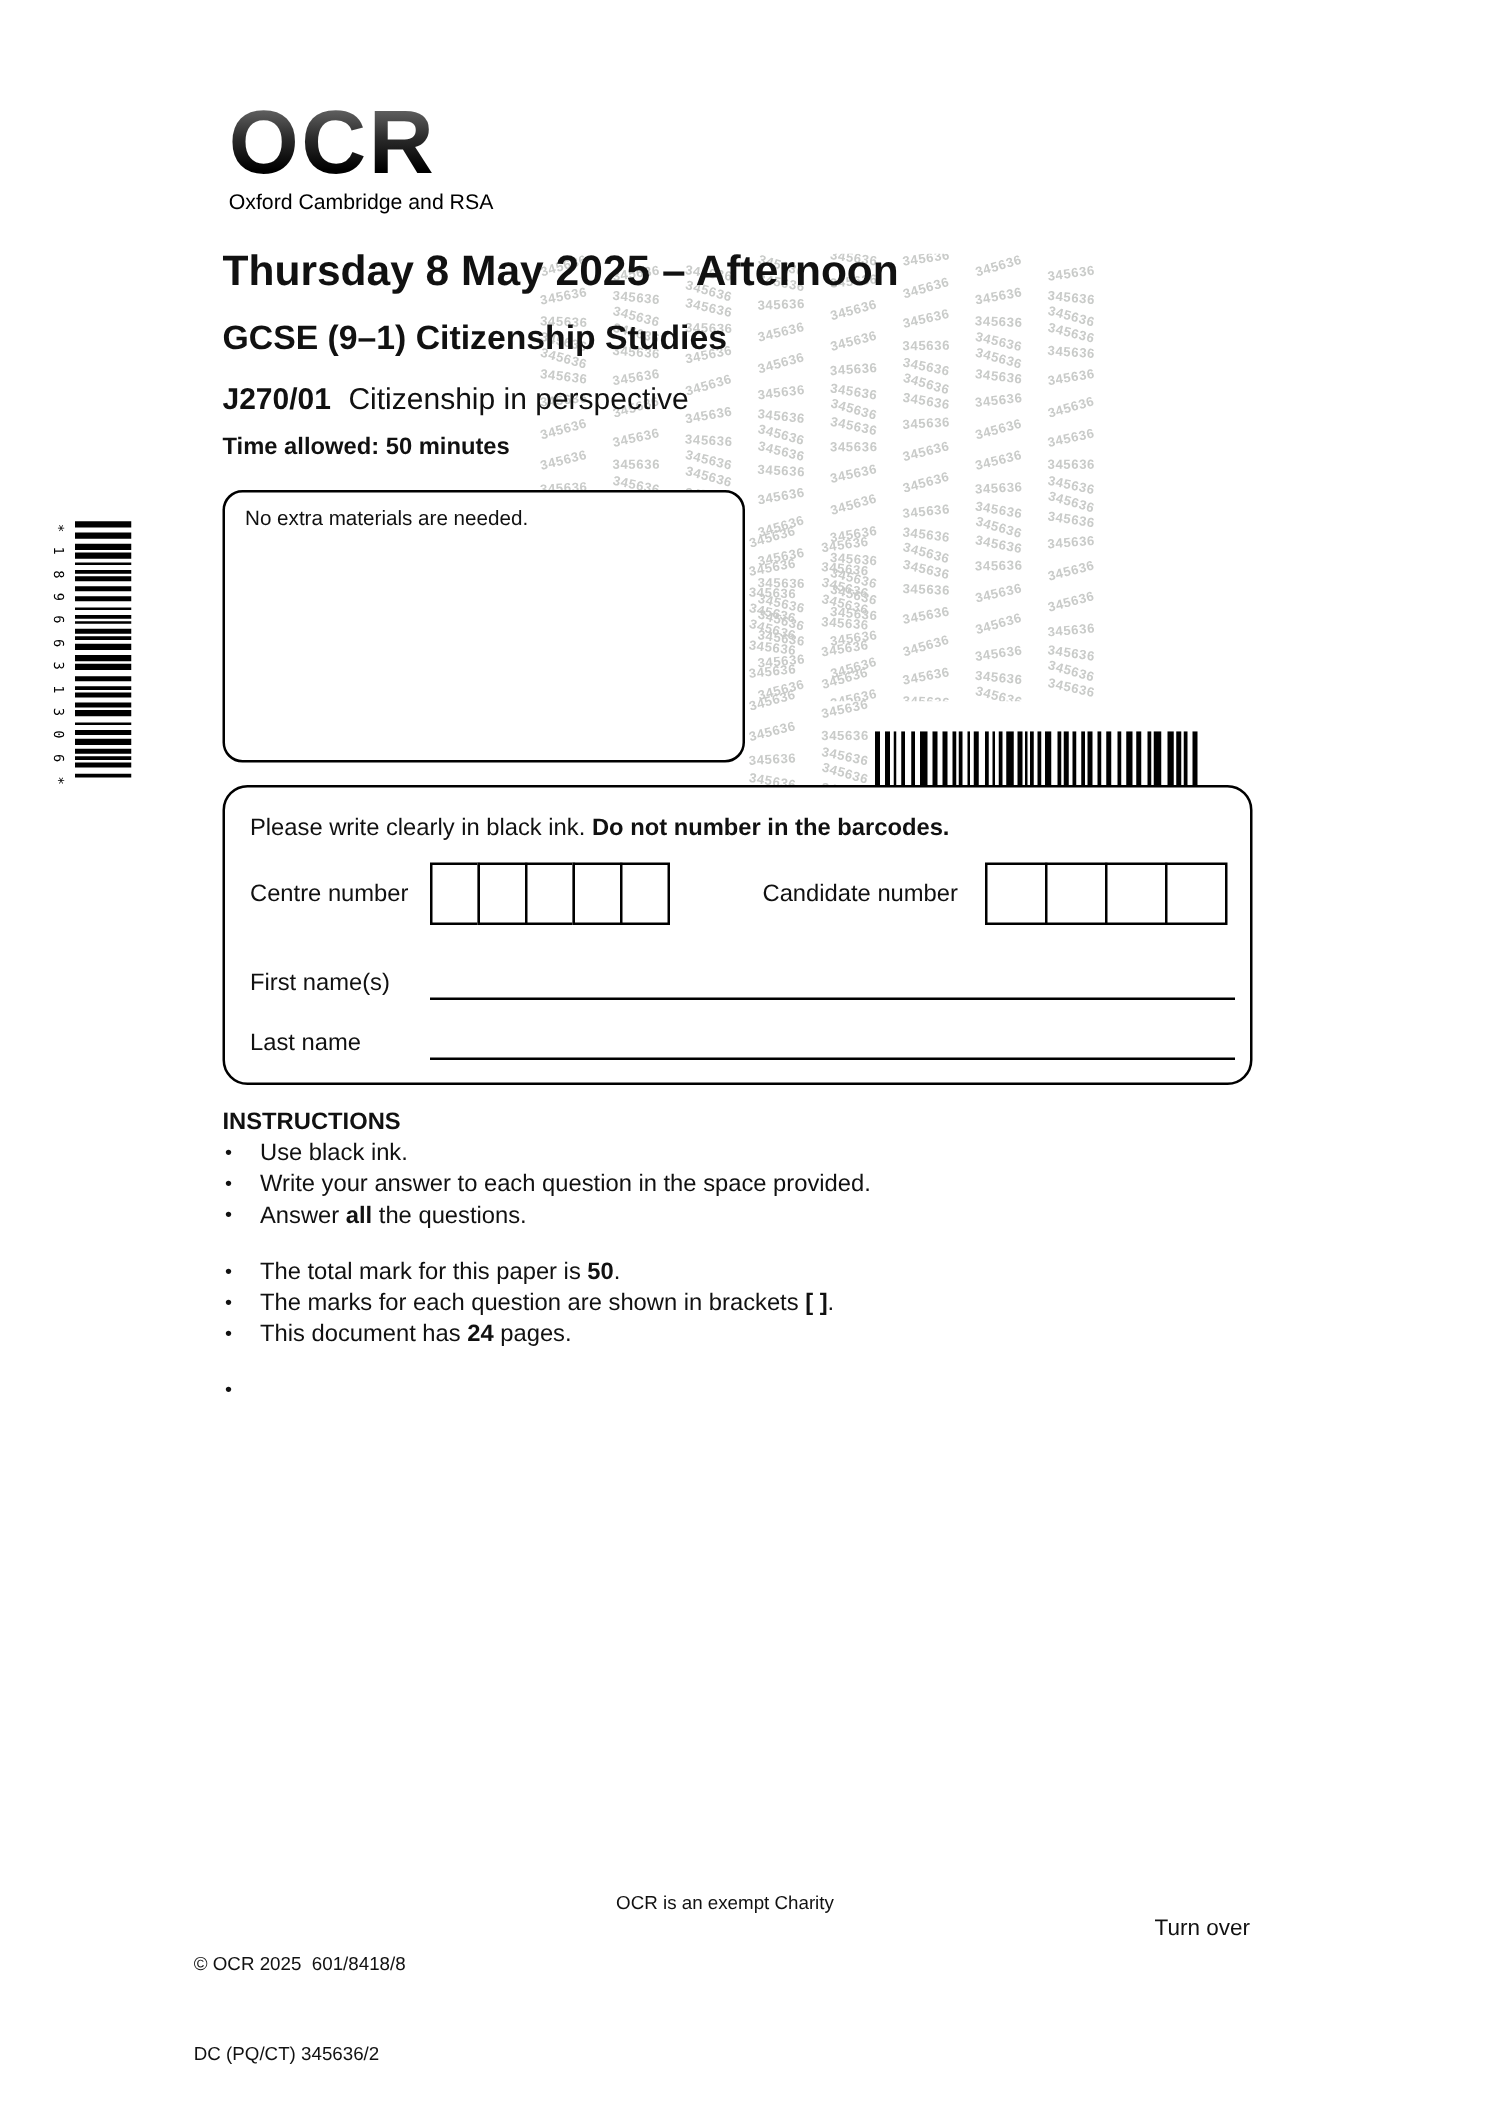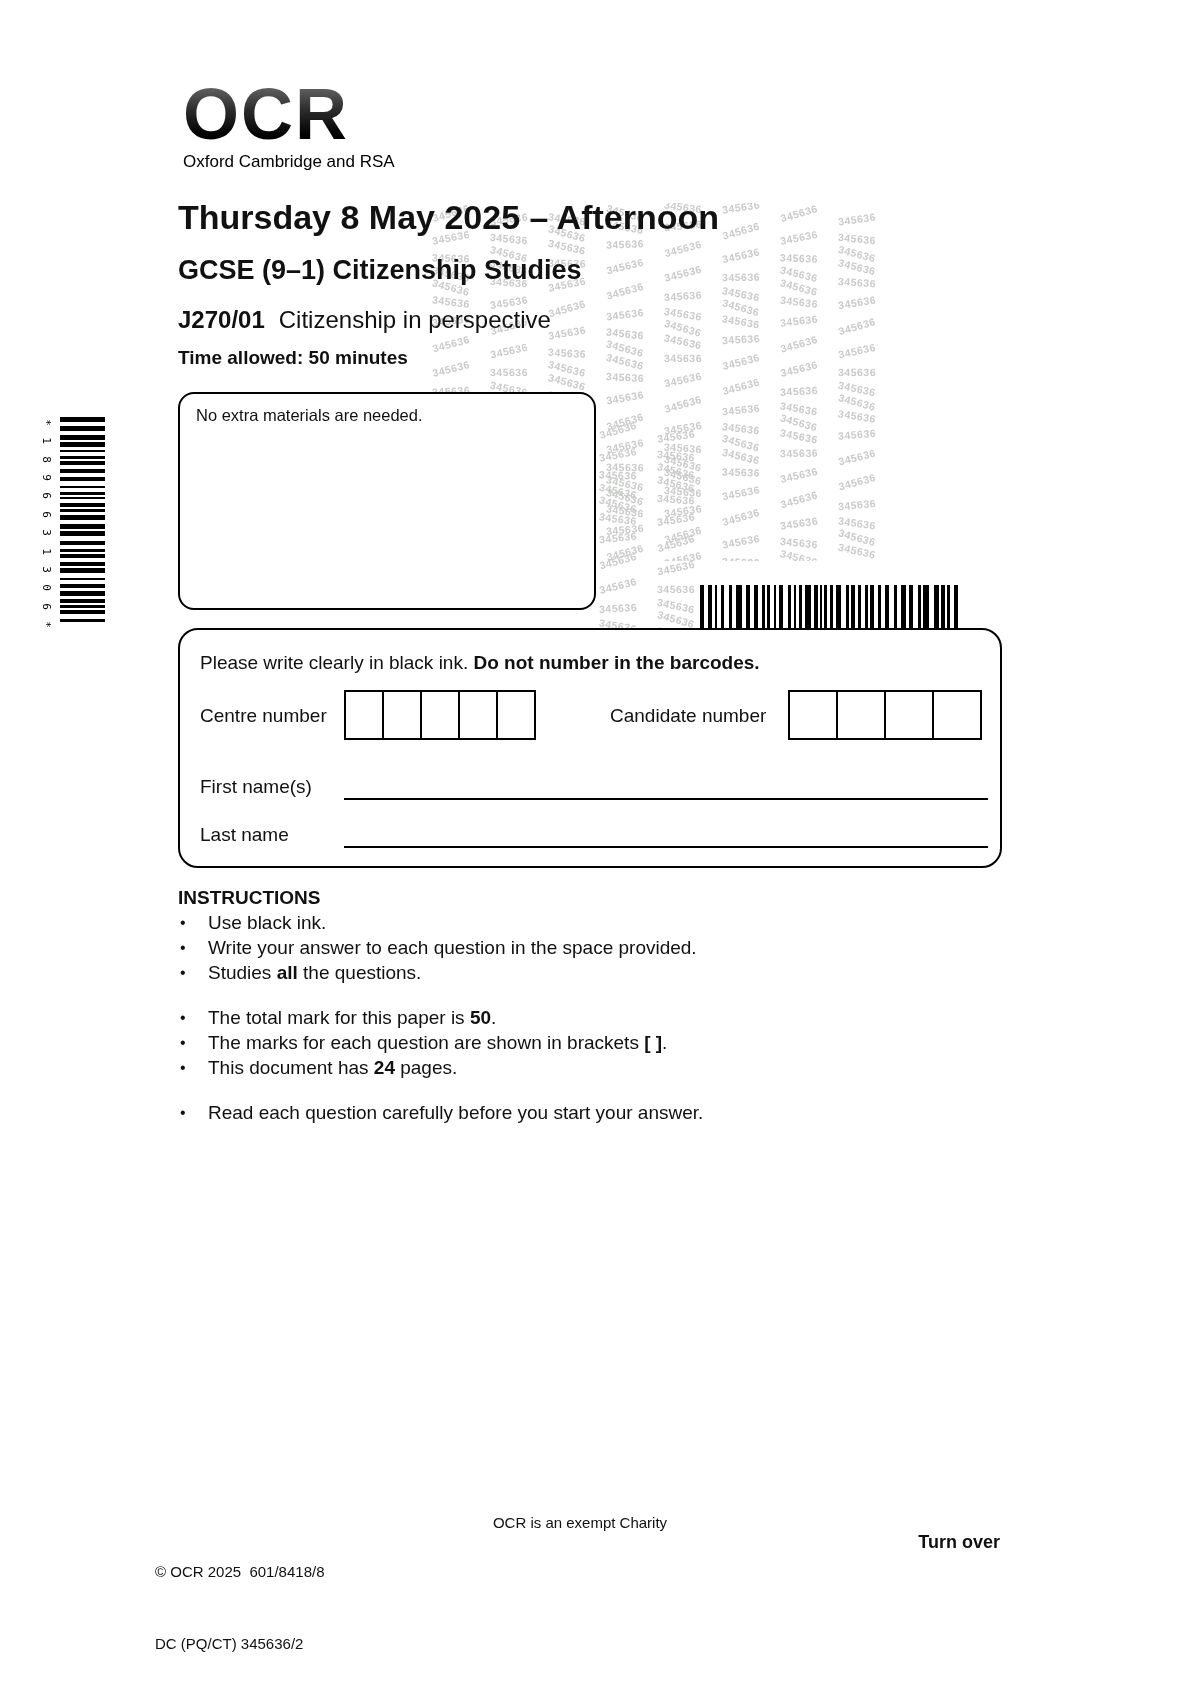--- a/index.html
+++ b/index.html
@@ -60,21 +60,21 @@
   .sections{width:830px;}
   .sec{margin-bottom:20px;}
   .sec-h{font-size:19px;font-weight:bold;line-height:25px;}
   .blt{display:flex;line-height:25px;font-size:19px;}
   .blt .dot{width:28px;flex-shrink:0;padding-left:2px;font-size:16px;}
   .blt .b{font-weight:bold;}
 
   
   .footer-left{font-size:15px;line-height:1.6;white-space:pre;}
   .footer-center{font-size:15px;}
-  .footer-right{font-size:18px;font-weight:bold;}
+  .footer-right{font-size:18px;font-weight:normal;}
 </style>
 </head>
 <body>
 
 <div class="abs wm" style="left:432px;top:203px;width:558px;height:358px;" id="wm-main">
     <div class="wm-row"><span style="transform: translateY(0px) rotate(-16deg);">345636</span><span style="transform: translateY(6.1px) rotate(-8deg);">345636</span><span style="transform: translateY(6px) rotate(8.1deg);">345636</span><span style="transform: translateY(-0.1px) rotate(16deg);">345636</span><span style="transform: translateY(-6.1px) rotate(7.8deg);">345636</span><span style="transform: translateY(-6px) rotate(-8.2deg);">345636</span><span style="transform: translateY(0.1px) rotate(-16deg);">345636</span><span style="transform: translateY(6.1px) rotate(-7.7deg);">345636</span></div>
     <div class="wm-row"><span style="transform: translateY(5.3px) rotate(-10.6deg);">345636</span><span style="transform: translateY(6.6px) rotate(5.2deg);">345636</span><span style="transform: translateY(1.3px) rotate(15.7deg);">345636</span><span style="transform: translateY(-5.3px) rotate(10.5deg);">345636</span><span style="transform: translateY(-6.6px) rotate(-5.3deg);">345636</span><span style="transform: translateY(-1.3px) rotate(-15.7deg);">345636</span><span style="transform: translateY(5.3px) rotate(-10.4deg);">345636</span><span style="transform: translateY(6.6px) rotate(5.4deg);">345636</span></div>
     <div class="wm-row"><span style="transform: translateY(6.9px) rotate(2.1deg);">345636</span><span style="transform: translateY(2.7px) rotate(14.8deg);">345636</span><span style="transform: translateY(-4.3px) rotate(12.7deg);">345636</span><span style="transform: translateY(-6.9px) rotate(-2.2deg);">345636</span><span style="transform: translateY(-2.6px) rotate(-14.8deg);">345636</span><span style="transform: translateY(4.3px) rotate(-12.6deg);">345636</span><span style="transform: translateY(6.9px) rotate(2.3deg);">345636</span><span style="transform: translateY(2.6px) rotate(14.9deg);">345636</span></div>
     <div class="wm-row"><span style="transform: translateY(3.9px) rotate(13.3deg);">345636</span><span style="transform: translateY(-3.1px) rotate(14.3deg);">345636</span><span style="transform: translateY(-7px) rotate(1deg);">345636</span><span style="transform: translateY(-3.9px) rotate(-13.4deg);">345636</span><span style="transform: translateY(3.2px) rotate(-14.3deg);">345636</span><span style="transform: translateY(7px) rotate(-0.9deg);">345636</span><span style="transform: translateY(3.8px) rotate(13.4deg);">345636</span><span style="transform: translateY(-3.2px) rotate(14.2deg);">345636</span></div>
     <div class="wm-row"><span style="transform: translateY(-1.8px) rotate(15.5deg);">345636</span><span style="transform: translateY(-6.8px) rotate(4.2deg);">345636</span><span style="transform: translateY(-4.9px) rotate(-11.3deg);">345636</span><span style="transform: translateY(1.8px) rotate(-15.4deg);">345636</span><span style="transform: translateY(6.8px) rotate(-4deg);">345636</span><span style="transform: translateY(4.9px) rotate(11.4deg);">345636</span><span style="transform: translateY(-1.9px) rotate(15.4deg);">345636</span><span style="transform: translateY(-6.8px) rotate(3.9deg);">345636</span></div>
@@ -259,41 +259,40 @@
       <div class="blt">
         <span class="dot">•</span>
         <span><span>Use black ink.</span></span>
       </div>
       <div class="blt">
         <span class="dot">•</span>
         <span><span>Write your answer to each question in the space provided.</span></span>
       </div>
       <div class="blt">
         <span class="dot">•</span>
-        <span><span>Studies </span><span class="b">all</span><span> the questions.</span></span>
+        <span><span>Answer </span><span class="b">all</span><span> the questions.</span></span>
       </div>
     </div>
     <div class="sec">
       <div class="blt">
         <span class="dot">•</span>
         <span><span>The total mark for this paper is </span><span class="b">50</span><span>.</span></span>
       </div>
       <div class="blt">
         <span class="dot">•</span>
         <span><span>The marks for each question are shown in brackets </span><span class="b">[ ]</span><span>.</span></span>
       </div>
       <div class="blt">
         <span class="dot">•</span>
         <span><span>This document has </span><span class="b">24</span><span> pages.</span></span>
       </div>
     </div>
     <div class="sec">
       <div class="blt">
         <span class="dot">•</span>
-        <span><span>Read each question carefully before you start your answer.</span></span>
       </div>
     </div>
   </div>
 
 <div class="abs footer-left" style="left:155px;top:1512px;">
   <div>© OCR 2025  601/8418/8</div>
   <div>DC (PQ/CT) 345636/2</div>
 </div>
 <div class="abs footer-center" style="left:0;top:1514px;width:1160px;text-align:center;">OCR is an exempt Charity</div>
 <div class="abs footer-right" style="right:191px;top:1532px;">Turn over</div>

